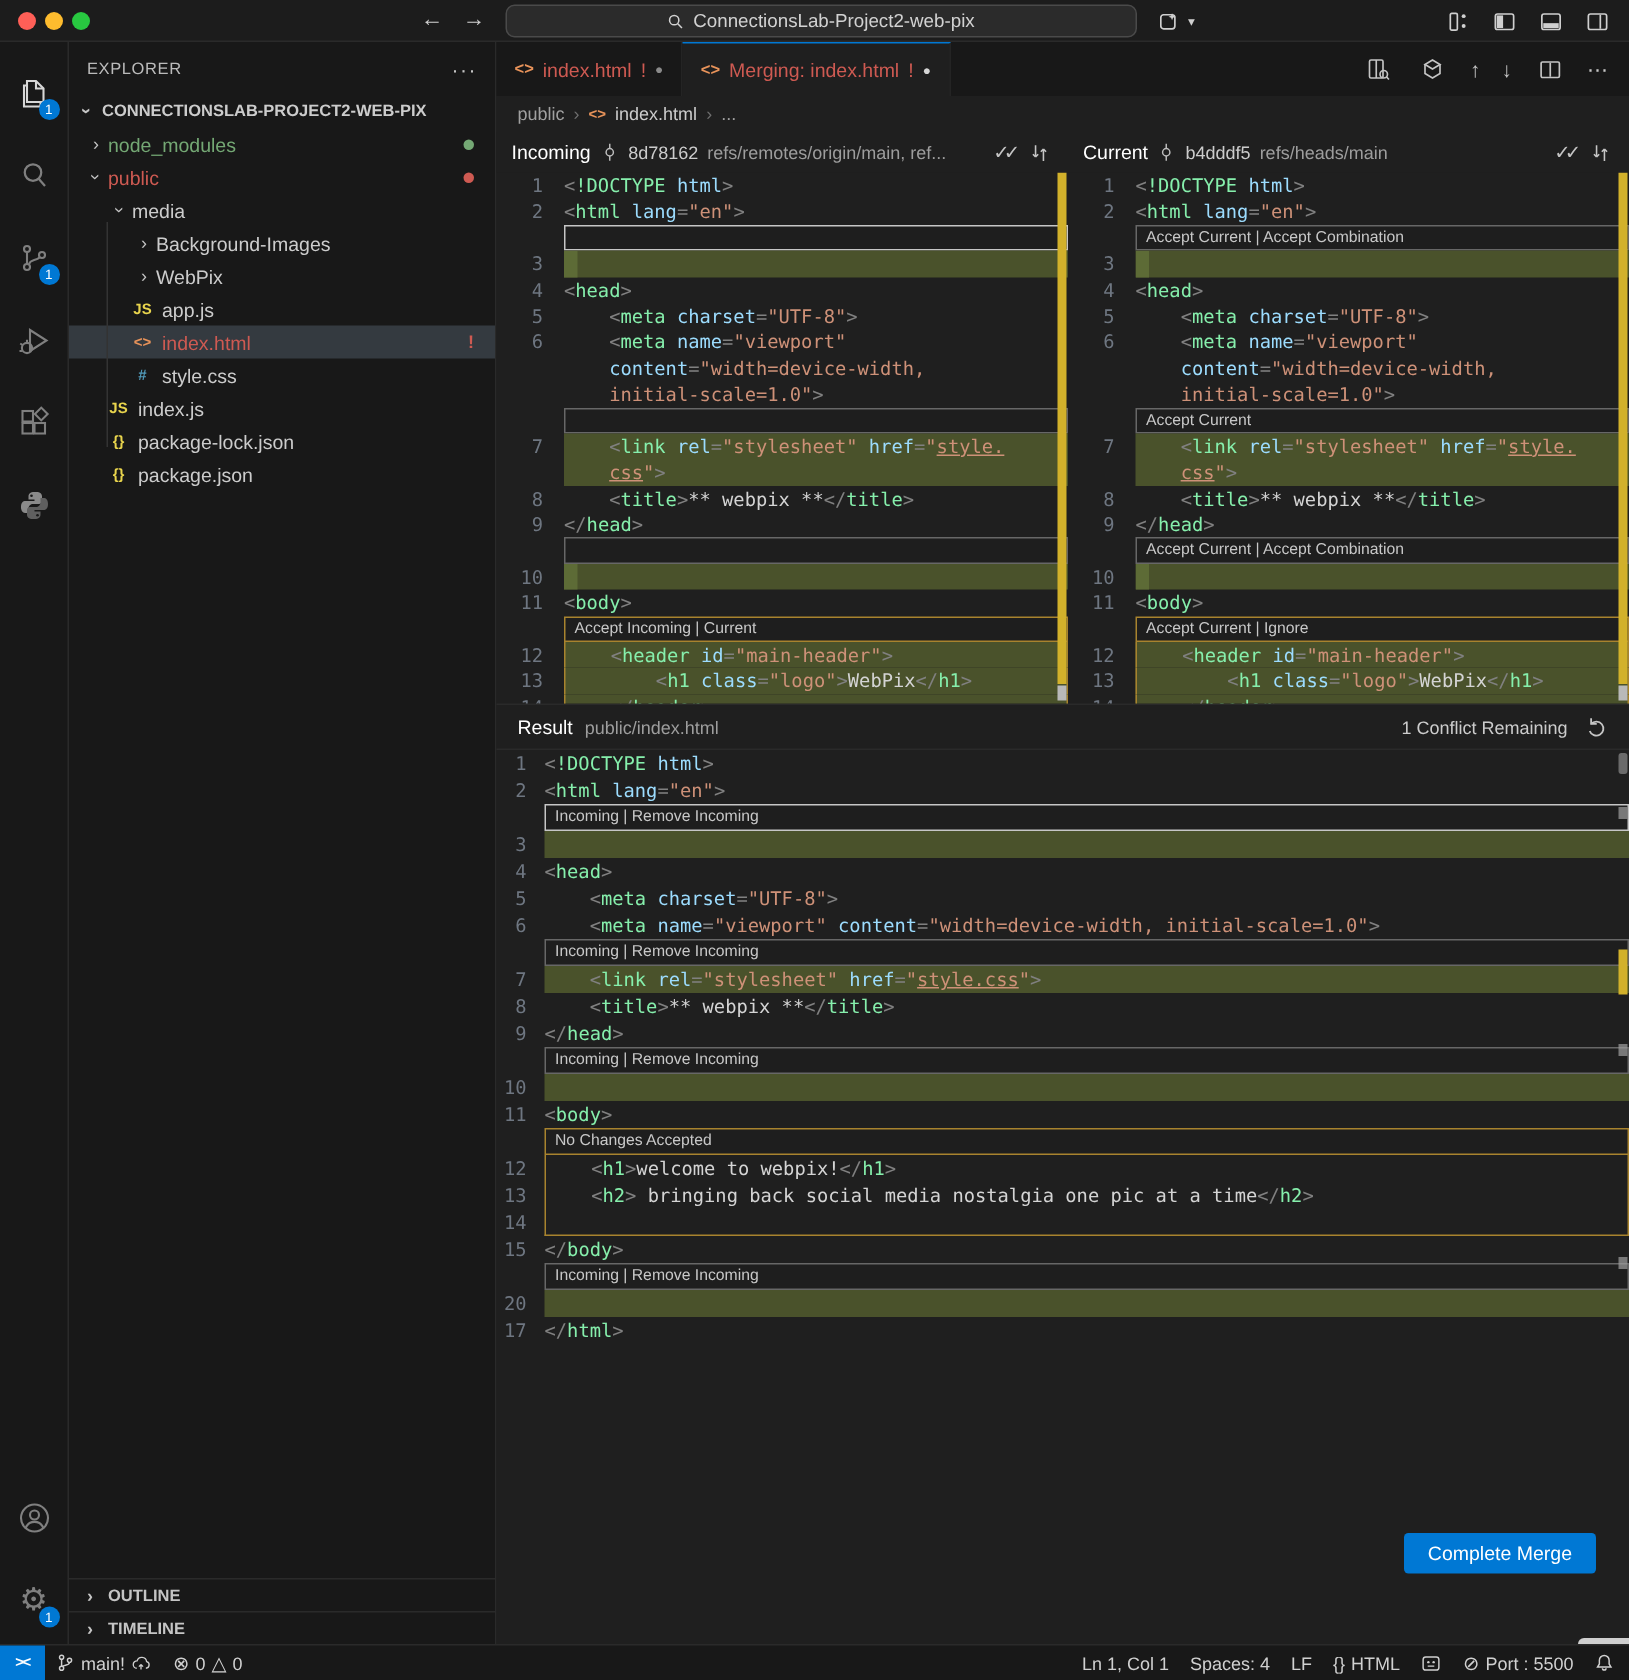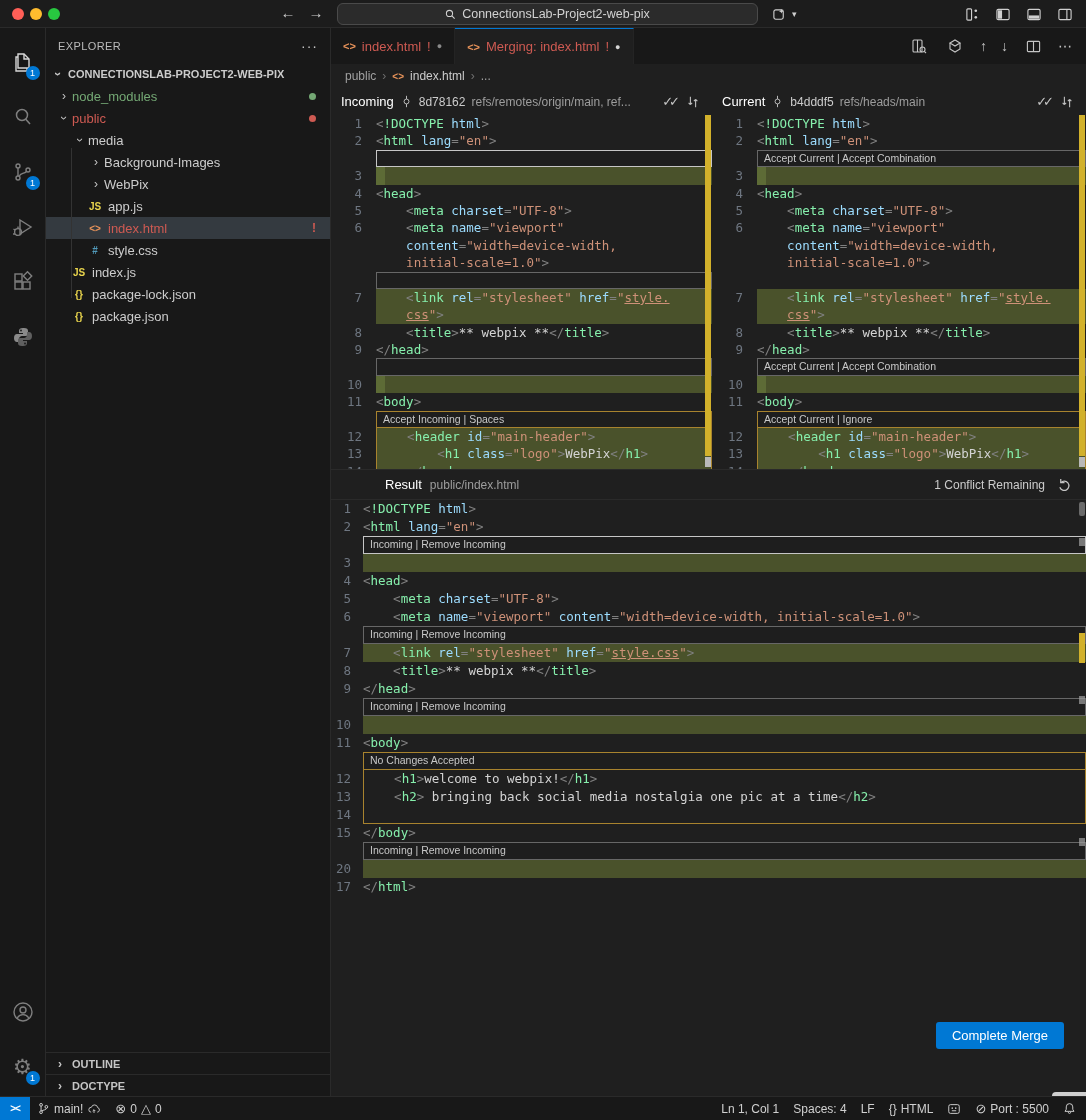--- a/index.html
+++ b/index.html
@@ -82,21 +82,21 @@
   .c-top .ctext { border-color:#a8832e; }
   .c-mid .ctext { border-left:1px solid #a8832e; border-right:1px solid #a8832e; }
   .c-bot .ctext { border-left:1px solid #a8832e; border-right:1px solid #a8832e; border-bottom:1px solid #a8832e; }
   .tk-p{color:#808080}.tk-tag{color:#86efac}.tk-attr{color:#9cdcfe}.tk-str{color:#ce9178}.tk-txt{color:#d4d4d4}
   .tk-lnk{color:#ce9178;text-decoration:underline}
   .ruler { position:absolute; top:0; bottom:13px; right:1px; width:6px; background:#d2b12b; }
   .ruler-nub { position:absolute; bottom:2px; right:1px; width:6px; height:10px; background:#b9b9b9; }
 
   
   .resulthead { height:30px; display:flex; align-items:center; gap:8px; padding:0 14px; font-size:13px; border-bottom:1px solid #2a2a2a; }
-  .resulthead .title { color:#ffffff;margin-left:40px; }
+  .resulthead .title { color:#ffffff; }
   .resulthead .path { color:#9d9d9d; font-size:12px; }
   .resulthead .right { margin-left:auto; display:flex; align-items:center; gap:12px; color:#cccccc; font-size:12px; }
   .resultbody { position:relative; flex:1; overflow:hidden; }
   .resultbody .crow { height:18px; line-height:18px; }
   .resultbody .ln { width:32px; padding-right:12px; }
   .rmark { position:absolute; right:1px; width:6px; }
 
   .complete-merge { position:absolute; right:22px; bottom:47px; background:#0078d4; color:#ffffff; font-size:13px; font-family:"Liberation Sans",sans-serif; border:none; border-radius:3px; padding:6px 16px; }
   .tooltip-mu { position:absolute; right:0; top:1092px; width:34px; height:26px; background:#cfcfcf; color:#1d1d1d; border-radius:4px 0 0 4px; font-size:13px; line-height:26px; padding-left:9px; overflow:hidden; }
 
@@ -286,21 +286,21 @@
           </div>
         </div>
       <div class="guide"></div>
       <div class="sb-bottom">
         <div class="sb-sec">
           <span class="chev">›</span>
           <span>OUTLINE</span>
         </div>
         <div class="sb-sec">
           <span class="chev">›</span>
-          <span>DOCTYPE</span>
+          <span>TIMELINE</span>
         </div>
       </div>
     </div>
 
     <div class="editor">
       <div class="tabbar">
         <div class="tab tab1">
           <span class="ticon">&lt;&gt;</span>
           <span>index.html</span>
           <span>!</span>
@@ -451,21 +451,21 @@
               <div class="crow green gl">
                 <span class="ln">10</span>
                 <span class="ctext"></span>
               </div>
               <div class="crow">
                 <span class="ln">11</span>
                 <span class="ctext"><span class="tk-p">&lt;</span><span class="tk-tag">body</span><span class="tk-p">&gt;</span></span>
               </div>
               <div class="crow strip c-top">
                 <span class="ln"></span>
-                <span class="ctext">Accept Incoming | Spaces</span>
+                <span class="ctext">Accept Incoming | Current</span>
               </div>
               <div class="crow green c-mid">
                 <span class="ln">12</span>
                 <span class="ctext"><span class="tk-txt">    </span><span class="tk-p">&lt;</span><span class="tk-tag">header</span><span class="tk-txt"> </span><span class="tk-attr">id</span><span class="tk-p">=</span><span class="tk-str">"main-header"</span><span class="tk-p">&gt;</span></span>
               </div>
               <div class="crow green c-mid">
                 <span class="ln">13</span>
                 <span class="ctext"><span class="tk-txt">        </span><span class="tk-p">&lt;</span><span class="tk-tag">h1</span><span class="tk-txt"> </span><span class="tk-attr">class</span><span class="tk-p">=</span><span class="tk-str">"logo"</span><span class="tk-p">&gt;</span><span class="tk-txt">WebPix</span><span class="tk-p">&lt;/</span><span class="tk-tag">h1</span><span class="tk-p">&gt;</span></span>
               </div>
               <div class="crow green c-mid">
@@ -509,20 +509,21 @@
               <div class="crow">
                 <span class="ln"></span>
                 <span class="ctext"><span class="tk-txt">    </span><span class="tk-attr">content</span><span class="tk-p">=</span><span class="tk-str">"width=device-width,</span></span>
               </div>
               <div class="crow">
                 <span class="ln"></span>
                 <span class="ctext"><span class="tk-txt">    </span><span class="tk-str">initial-scale=1.0"</span><span class="tk-p">&gt;</span></span>
               </div>
               <div class="crow strip">
                 <span class="ln"></span>
+                <span class="ctext">Accept Current</span>
               </div>
               <div class="crow green">
                 <span class="ln">7</span>
                 <span class="ctext"><span class="tk-txt">    </span><span class="tk-p">&lt;</span><span class="tk-tag">link</span><span class="tk-txt"> </span><span class="tk-attr">rel</span><span class="tk-p">=</span><span class="tk-str">"stylesheet"</span><span class="tk-txt"> </span><span class="tk-attr">href</span><span class="tk-p">=</span><span class="tk-str">"</span><span class="tk-lnk">style.</span></span>
               </div>
               <div class="crow green">
                 <span class="ln"></span>
                 <span class="ctext"><span class="tk-txt">    </span><span class="tk-lnk">css</span><span class="tk-str">"</span><span class="tk-p">&gt;</span></span>
               </div>
               <div class="crow">

